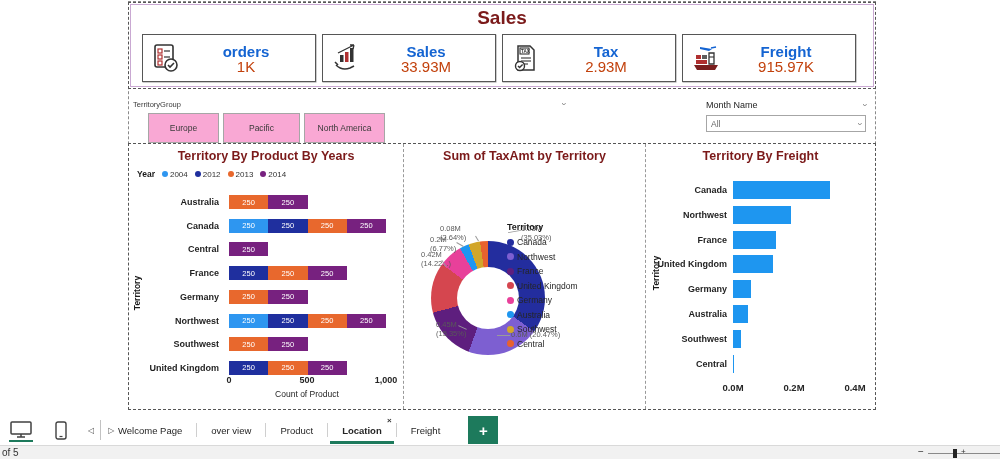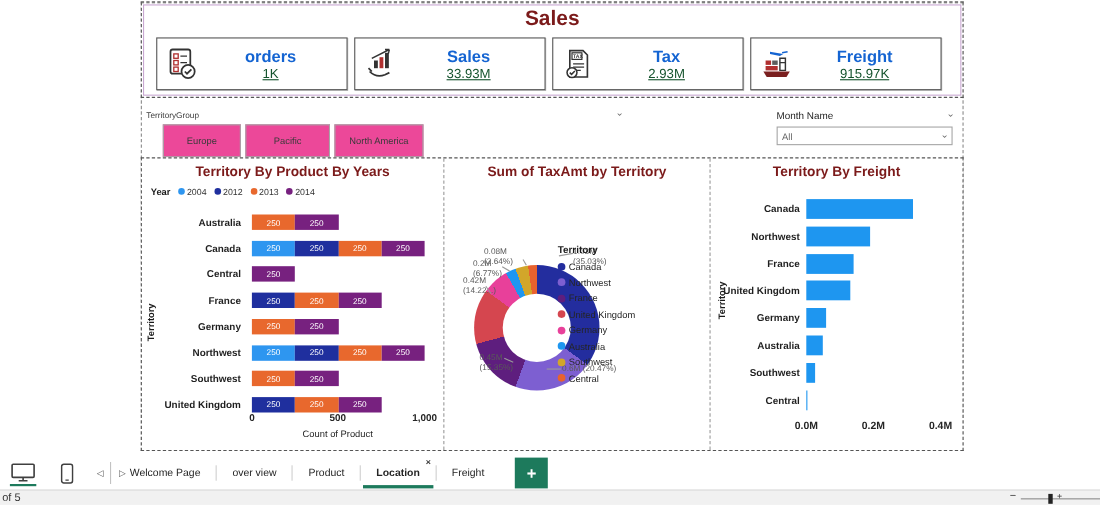--- a/index.html
+++ b/index.html
@@ -11,28 +11,28 @@
 
   
   .kpi-section { position:absolute; left:128px; top:2px; width:748px; height:87px; border:1px dashed #555; background:#fff; }
   .kpi-inner { position:absolute; inset:1px; border:1px solid #C9A8D2; }
   .report-title { position:absolute; top:4px; left:0; right:0; text-align:center; font-size:19px; font-weight:bold; color:#7B1A1A; }
   .kpi-cards { position:absolute; left:13px; right:19px; top:31px; height:48px; display:flex; gap:6px; }
   .kpi-card { flex:1; background:#fff; border:1.5px solid #565656; box-shadow:0.5px 0.5px 0 #9a9a9a; display:flex; align-items:center; padding:2px 6px; }
   .kpi-icon { width:34px; height:36px; flex:0 0 34px; display:flex; align-items:center; justify-content:center; }
   .kpi-text { flex:1; text-align:center; }
   .kpi-label { font-size:15px; font-weight:bold; color:#1464D2; line-height:17px; }
-  .kpi-value { font-size:12px; color:#14532d; line-height:14px;text-decoration:underline; }
+  .kpi-value { font-size:15px; color:#c2410c; line-height:14px; }
 
   
   .tg-slicer { position:absolute; left:133px; top:99px; width:432px; }
   .slicer-head { display:flex; justify-content:space-between; align-items:center; font-size:7.5px; color:#3b3b3b; }
   .chev { display:inline-block; transform:rotate(90deg); font-size:9px; color:#666; }
   .tg-buttons { display:flex; gap:4px; margin-top:4px; margin-left:15px; }
-  .tg-btn { height:30px; border:1px solid #a6a6a6; background:#ec4899; font-size:8.5px; color:#3a3a3a; display:flex; align-items:center; justify-content:center;text-align:right; }
+  .tg-btn { height:30px; border:1px solid #a6a6a6; background:#f9a8d4; font-size:8.5px; color:#3a3a3a; display:flex; align-items:center; justify-content:center;text-align:right; }
   .month-slicer { position:absolute; left:706px; top:100px; width:160px; }
   .month-head { display:flex; justify-content:space-between; align-items:center; font-size:9px; color:#252525; }
   .month-dd { margin-top:5px; height:17px; border:1px solid #a6a6a6; display:flex; justify-content:space-between; align-items:center; padding:0 4px; font-size:8.5px; color:#666; background:#fff; }
 
   
   .charts-section { position:absolute; left:128px; top:143px; width:748px; height:267px; border:1px dashed #555; background:#fff; }
   .panel { position:absolute; top:0; height:100%; }
   .panel1 { left:0; width:275px; border-right:1px dashed #999; }
   .panel2 { left:275px; width:242px; border-right:1px dashed #999; }
   .panel3 { left:517px; width:229px; }

